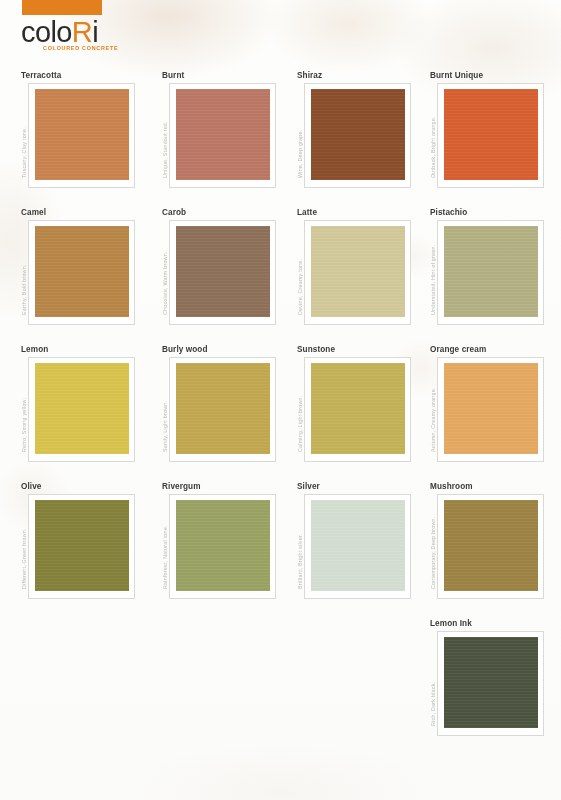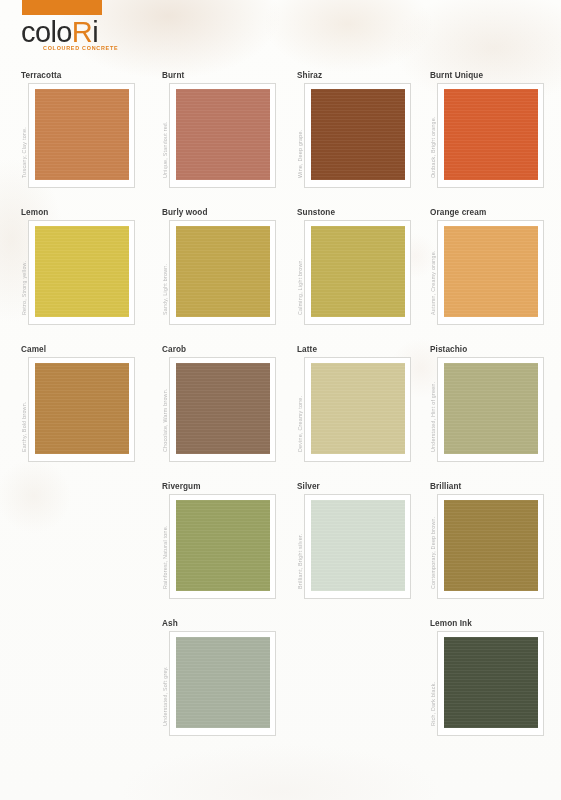--- a/index.html
+++ b/index.html
@@ -182,20 +182,51 @@
       <div class="swatch-name">Burnt Unique</div>
       <div class="swatch-desc">Outback, Bright orange.</div>
       <div class="swatch-frame">
         <div class="swatch-color" style="background: rgb(216, 95, 48);"></div>
       </div>
     </div>
   </div>
 
   <div class="row">
     <div class="cell c0">
+      <div class="swatch-name">Camel</div>
+      <div class="swatch-desc">Earthy, Bold brown.</div>
+      <div class="swatch-frame">
+        <div class="swatch-color" style="background: rgb(184, 134, 71);"></div>
+      </div>
+    </div>
+    <div class="cell c1">
+      <div class="swatch-name">Carob</div>
+      <div class="swatch-desc">Chocolate, Warm brown.</div>
+      <div class="swatch-frame">
+        <div class="swatch-color" style="background: rgb(142, 112, 89);"></div>
+      </div>
+    </div>
+    <div class="cell c2">
+      <div class="swatch-name">Latte</div>
+      <div class="swatch-desc">Devine, Creamy tone.</div>
+      <div class="swatch-frame">
+        <div class="swatch-color" style="background: rgb(210, 201, 154);"></div>
+      </div>
+    </div>
+    <div class="cell c3">
+      <div class="swatch-name">Pistachio</div>
+      <div class="swatch-desc">Understated, Hint of green.</div>
+      <div class="swatch-frame">
+        <div class="swatch-color" style="background: rgb(179, 177, 131);"></div>
+      </div>
+    </div>
+  </div>
+
+  <div class="row">
+    <div class="cell c0">
       <div class="swatch-name">Lemon</div>
       <div class="swatch-desc">Retro, Strong yellow.</div>
       <div class="swatch-frame">
         <div class="swatch-color" style="background: rgb(216, 195, 76);"></div>
       </div>
     </div>
     <div class="cell c1">
       <div class="swatch-name">Burly wood</div>
       <div class="swatch-desc">Sandy, Light brown.</div>
       <div class="swatch-frame">
@@ -213,81 +244,50 @@
       <div class="swatch-name">Orange cream</div>
       <div class="swatch-desc">Autumn, Creamy orange.</div>
       <div class="swatch-frame">
         <div class="swatch-color" style="background: rgb(229, 169, 97);"></div>
       </div>
     </div>
   </div>
 
   <div class="row">
     <div class="cell c0">
-      <div class="swatch-name">Camel</div>
-      <div class="swatch-desc">Earthy, Bold brown.</div>
-      <div class="swatch-frame">
-        <div class="swatch-color" style="background: rgb(184, 134, 71);"></div>
-      </div>
-    </div>
-    <div class="cell c1">
-      <div class="swatch-name">Carob</div>
-      <div class="swatch-desc">Chocolate, Warm brown.</div>
-      <div class="swatch-frame">
-        <div class="swatch-color" style="background: rgb(142, 112, 89);"></div>
-      </div>
-    </div>
-    <div class="cell c2">
-      <div class="swatch-name">Latte</div>
-      <div class="swatch-desc">Devine, Creamy tone.</div>
-      <div class="swatch-frame">
-        <div class="swatch-color" style="background: rgb(210, 201, 154);"></div>
-      </div>
-    </div>
-    <div class="cell c3">
-      <div class="swatch-name">Pistachio</div>
-      <div class="swatch-desc">Understated, Hint of green.</div>
-      <div class="swatch-frame">
-        <div class="swatch-color" style="background: rgb(179, 177, 131);"></div>
-      </div>
-    </div>
-  </div>
-
-  <div class="row">
+      <div class="swatch-name">Olive</div>
+      <div class="swatch-desc">Different, Green brown.</div>
+      <div class="swatch-frame">
+        <div class="swatch-color" style="background: rgb(132, 129, 58);"></div>
+      </div>
+    </div>
     <div class="cell c2">
       <div class="swatch-name">Silver</div>
       <div class="swatch-desc">Brilliant, Bright silver.</div>
       <div class="swatch-frame">
         <div class="swatch-color" style="background: rgb(212, 222, 209);"></div>
       </div>
     </div>
     <div class="cell c1">
       <div class="swatch-name">Rivergum</div>
       <div class="swatch-desc">Rainforest, Natural tone.</div>
       <div class="swatch-frame">
         <div class="swatch-color" style="background: rgb(154, 162, 99);"></div>
       </div>
     </div>
     <div class="cell c3">
-      <div class="swatch-name">Brilliant</div>
+      <div class="swatch-name">Mushroom</div>
       <div class="swatch-desc">Contemporary, Deep brown.</div>
       <div class="swatch-frame">
         <div class="swatch-color" style="background: rgb(157, 131, 67);"></div>
       </div>
     </div>
   </div>
 
   <div class="row">
-    <div class="cell c1">
-      <div class="swatch-name">Ash</div>
-      <div class="swatch-desc">Understated, Soft grey.</div>
-      <div class="swatch-frame">
-        <div class="swatch-color" style="background: rgb(169, 178, 160);"></div>
-      </div>
-    </div>
     <div class="cell c3">
       <div class="swatch-name">Lemon Ink</div>
       <div class="swatch-desc">Rich, Dark black.</div>
       <div class="swatch-frame">
         <div class="swatch-color" style="background: rgb(76, 84, 64);"></div>
       </div>
     </div>
   </div>
 
 </div>

